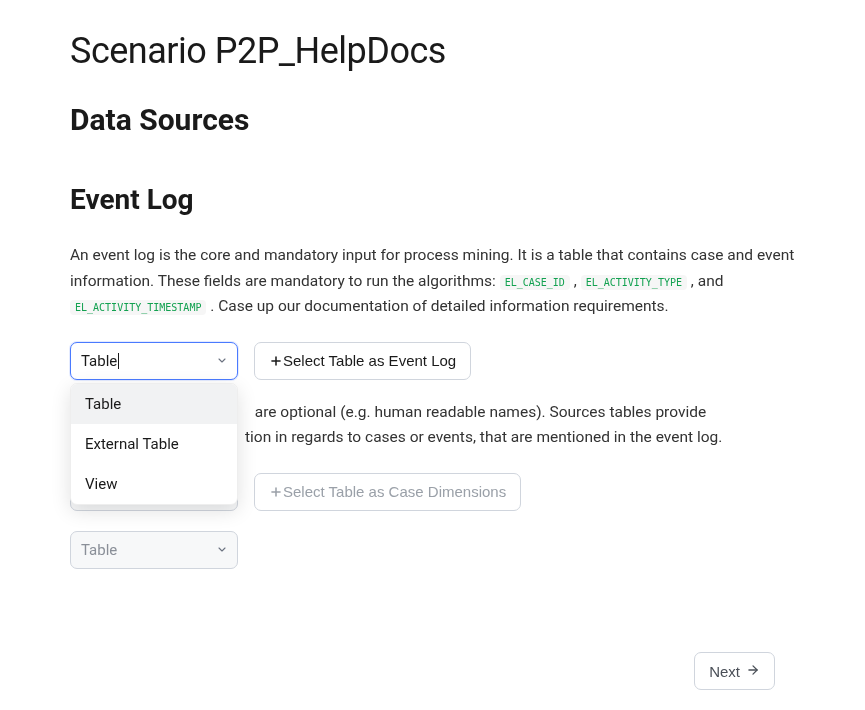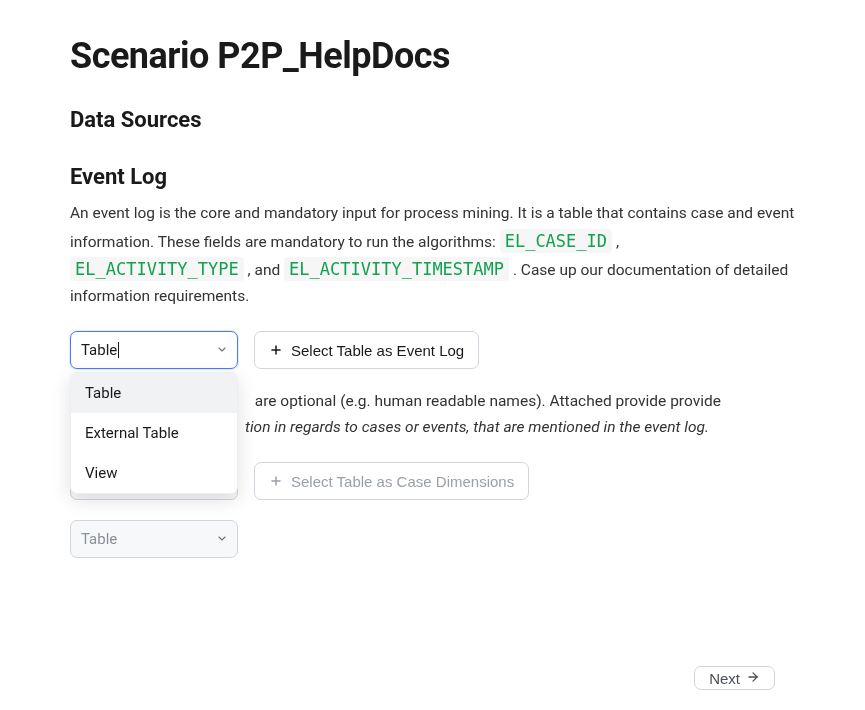--- a/index.html
+++ b/index.html
@@ -7,44 +7,43 @@
       font-family: -apple-system, BlinkMacSystemFont, "Segoe UI", Roboto, Helvetica, Arial, sans-serif;
       color: #1a1a1a;
       background: #fff;
       width: 865px;
       height: 710px;
       padding: 30px 70px 30px 70px;
       position: relative;
     }
     h1.page-title {
       font-size: 36px;
-      font-weight: 700;
-      margin-top: 5px;
+      font-weight: 400;
       margin-bottom: 30px;
       letter-spacing: -0.5px;
     }
     h2.section-title {
-      font-size: 22px;
+      font-size: 30px;
       font-weight: 700;
-      margin-bottom: 32px;
+      margin-bottom: 46px;
     }
     h3.subsection-title {
-      font-size: 22px;
+      font-size: 28px;
       font-weight: 700;
-      margin-bottom: 12px;
+      margin-bottom: 27px;
     }
     p.description {
       font-size: 15.5px;
       line-height: 1.65;
       color: #333;
       margin-bottom: 22px;
     }
     code.field {
       font-family: ui-monospace, SFMono-Regular, Menlo, Monaco, Consolas, monospace;
-      font-size: 17px;
+      font-size: 10px;
       color: #12a150;
       background: #f6f6f6;
       padding: 2px 5px;
       border-radius: 4px;
     }
     .row {
       display: flex;
       align-items: flex-end;
       gap: 16px;
       margin-bottom: 20px;
@@ -84,21 +83,20 @@
     .btn {
       height: 38px;
       border: 1px solid #d0d5dd;
       border-radius: 7px;
       background: #fff;
       padding: 0 14px;
       font-size: 15px;
       color: #1a1a1a;
       display: inline-flex;
       align-items: center;
-      gap: 8px;
       cursor: pointer;
     }
     .btn.muted {
       color: #9aa0a8;
     }
     .btn.muted .plus-icon path,
     .btn.muted .plus-icon line {
       stroke: #9aa0a8;
     }
     .plus-icon { display:inline-flex; }
@@ -131,21 +129,21 @@
       line-height: 1.65;
       color: #333;
       margin-bottom: 22px;
     }
     .footer {
       position: absolute;
       right: 90px;
       bottom: 20px;
     }
     .next-btn {
-      height: 24px;
+      height: 38px;
       border: 1px solid #d0d5dd;
       border-radius: 7px;
       background: #fff;
       padding: 0 14px;
       font-size: 15px;
       color: #4a4f57;
       display: inline-flex;
       align-items: center;
       gap: 6px;
       cursor: pointer;
@@ -201,22 +199,22 @@
           <line x1="5" y1="12" x2="19" y2="12"></line>
         </svg>
     </span>
     <span>Select Table as Event Log</span>
   </button>
 </div>
 
 <div class="dimensions-block">
 
   <p class="dimensions-desc" style="padding-left:175px; text-indent:0;">
-    <span style="display:block;"><span style="visibility:hidden;">X</span><span>are optional (e.g. human readable names). Attached provide provide</span></span>
-    <span style="display:block;font-style:italic;"><span>tion in regards to cases or events, that are mentioned in the event log.</span></span>
+    <span style="display:block;"><span style="visibility:hidden;">X</span><span>are optional (e.g. human readable names). Sources tables provide</span></span>
+    <span style="display:block;"><span>tion in regards to cases or events, that are mentioned in the event log.</span></span>
   </p>
 
   <div class="row">
     <div class="select-wrap">
       <div class="select-input muted" style="display:flex;align-items:center;">
         <span>Table</span>
       </div>
       <span class="chevron">
         <svg width="12" height="12" viewBox="0 0 24 24" fill="none" stroke="currentColor" stroke-width="2.2" stroke-linecap="round" stroke-linejoin="round">
             <polyline points="6 9 12 15 18 9"></polyline>

